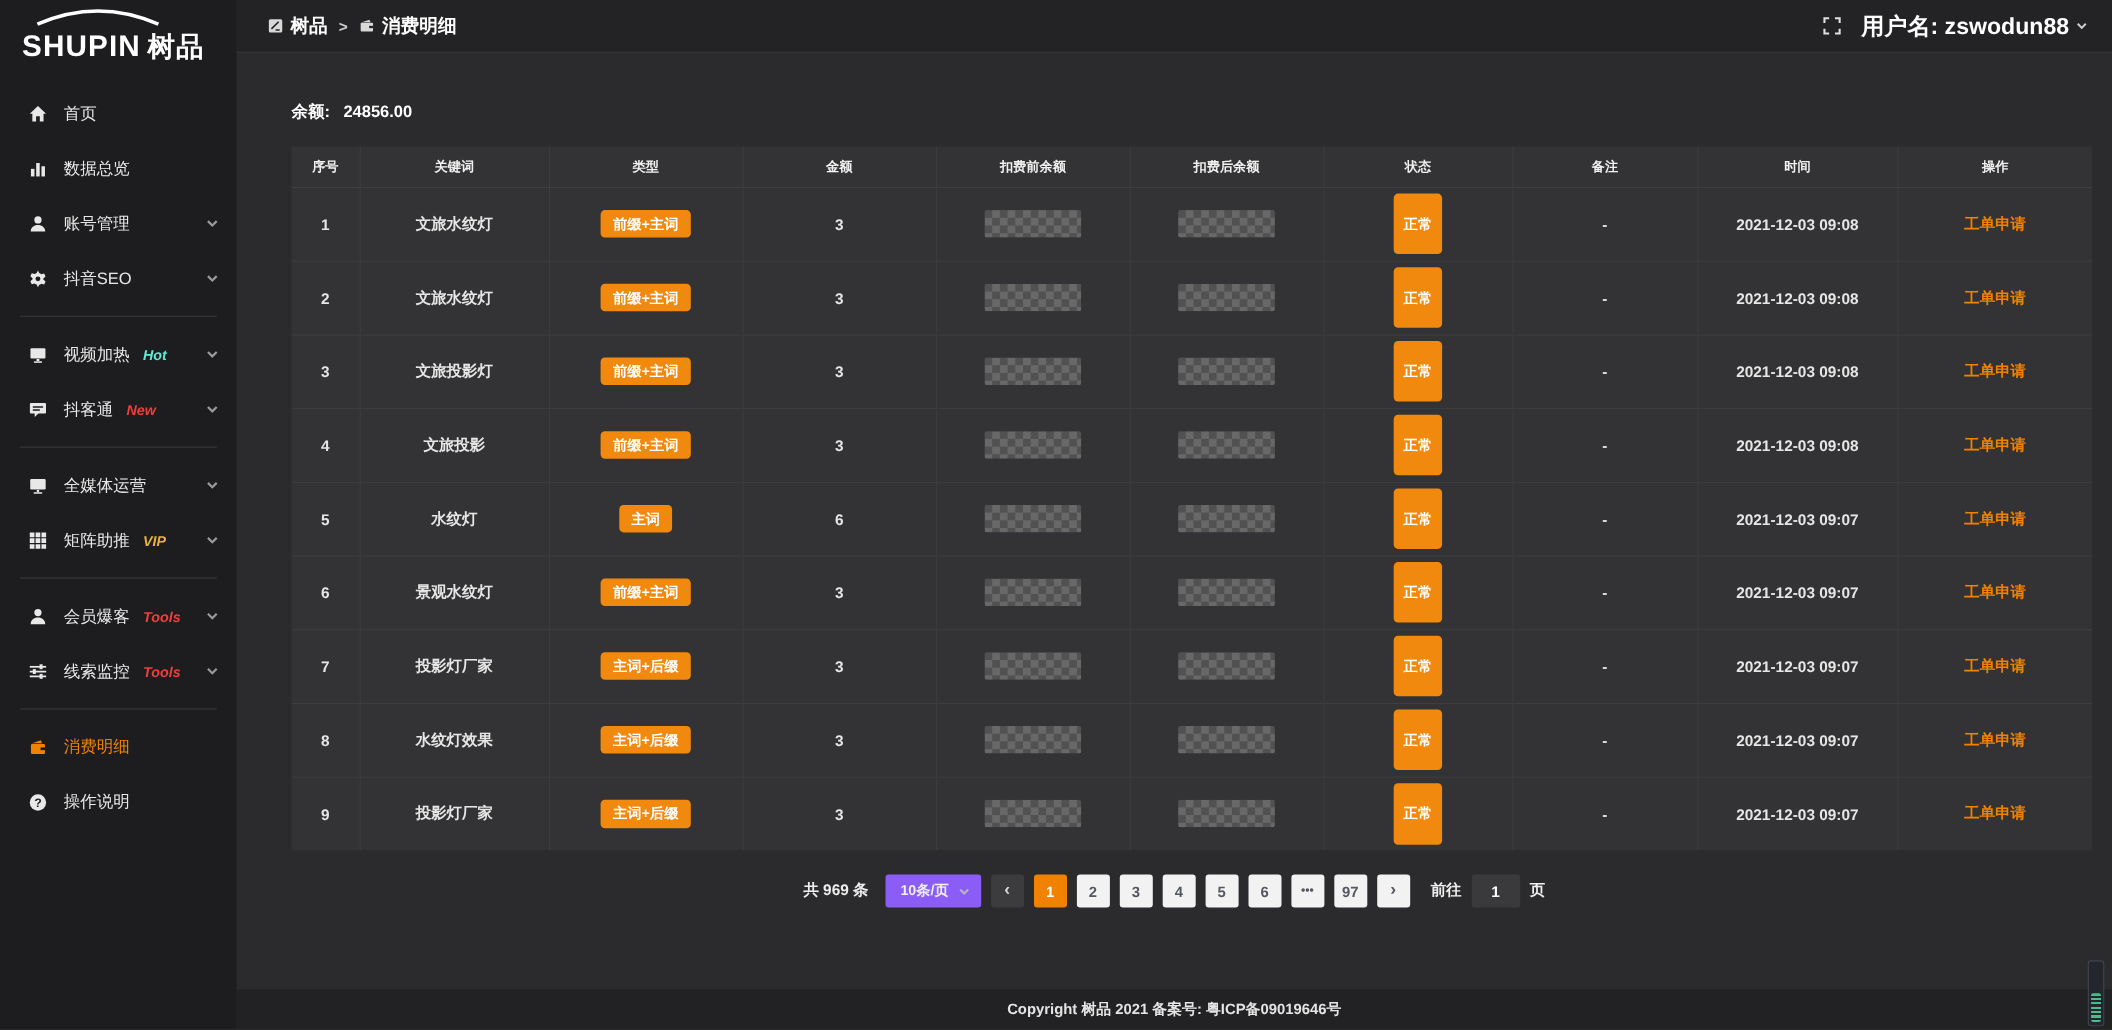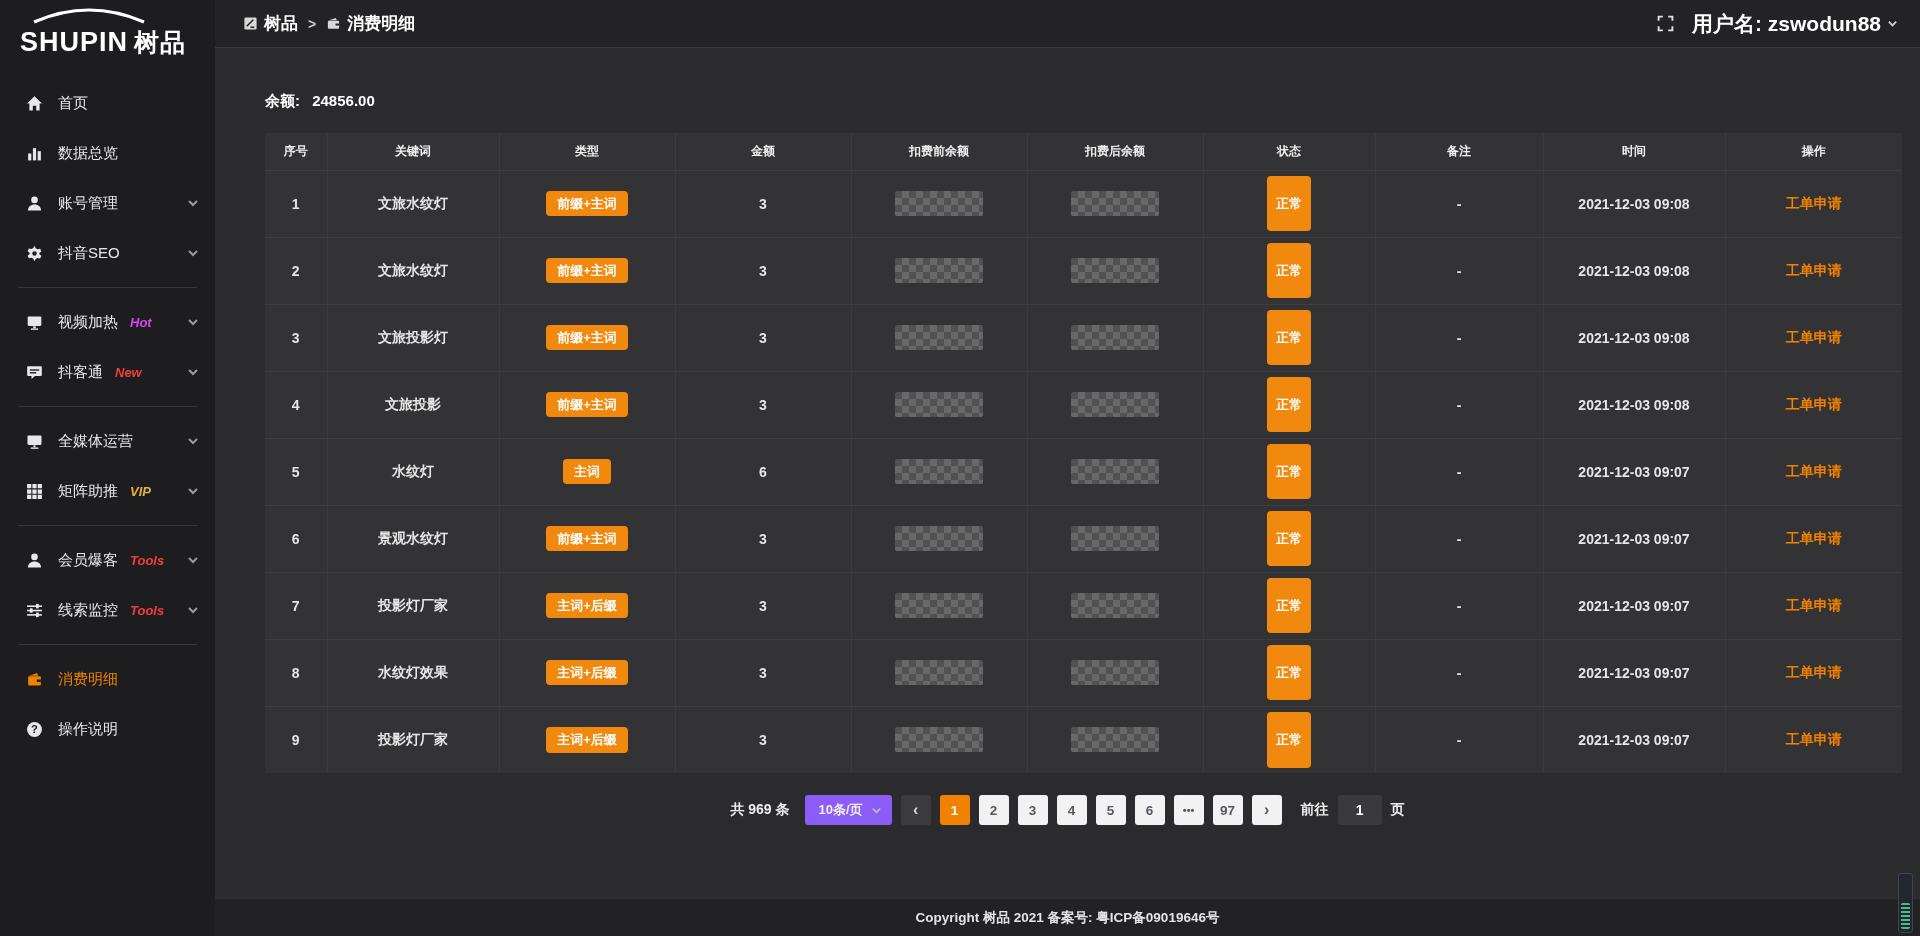--- a/index.html
+++ b/index.html
@@ -172,21 +172,21 @@
       <div class="menu-divider"></div>
       <div class="menu-item">
         <span class="mi-icon">
           <svg viewBox="0 0 16 16">
             <rect x="1.6" y="2.4" width="12.8" height="8.8" rx="1"></rect>
             <rect x="6.8" y="11.6" width="2.4" height="1.8"></rect>
             <rect x="4.6" y="13.6" width="6.8" height="1.3"></rect>
           </svg>
         </span>
         <span>视频加热</span>
-        <span class="mi-badge" style="color: #d946ef;">Hot</span>
+        <span class="mi-badge" style="color: #5eead4;">Hot</span>
         <span class="mi-chevron">
           <svg viewBox="0 0 12 12">
             <path d="M2 4 l4 4 4-4"></path>
           </svg>
         </span>
       </div>
       <div class="menu-item">
         <span class="mi-icon">
           <svg viewBox="0 0 16 16">
             <path d="M2 2.2h12a.9.9 0 0 1 .9.9v7.2a.9.9 0 0 1-.9.9H8.4l-3.2 3v-3H2a.9.9 0 0 1-.9-.9V3.1a.9.9 0 0 1 .9-.9Z"></path>

